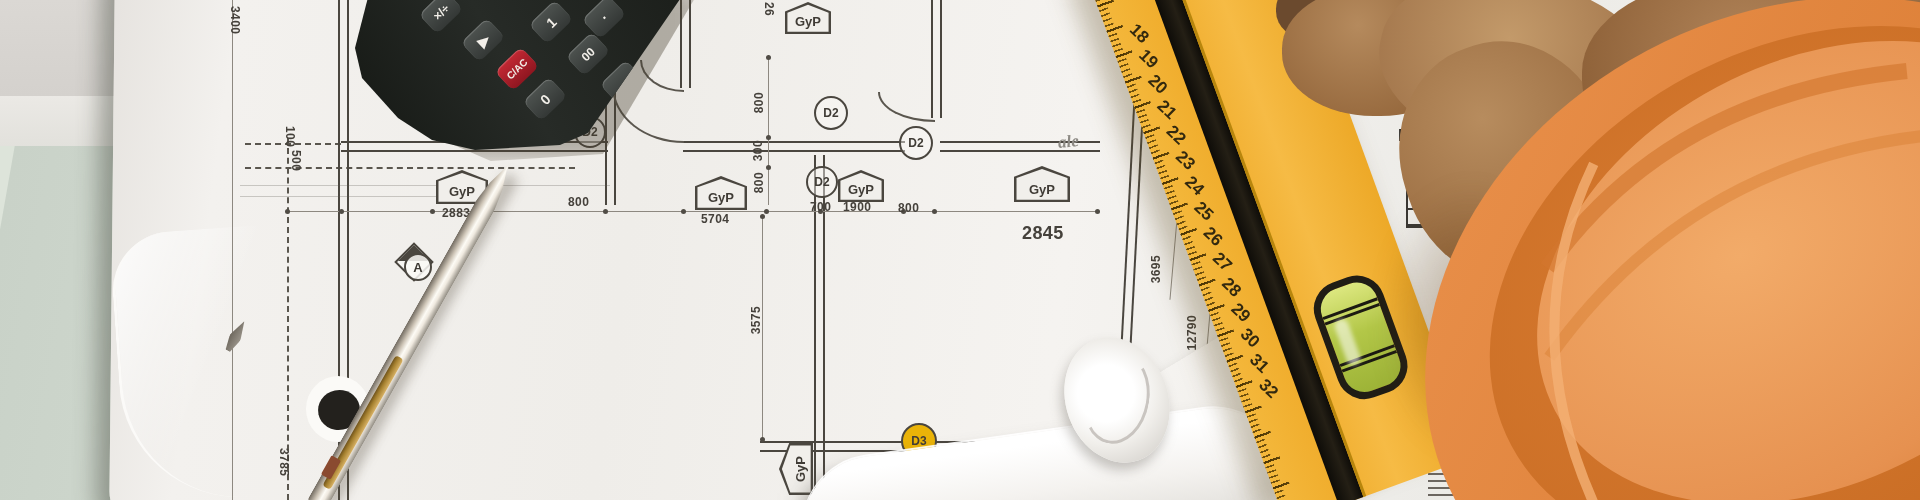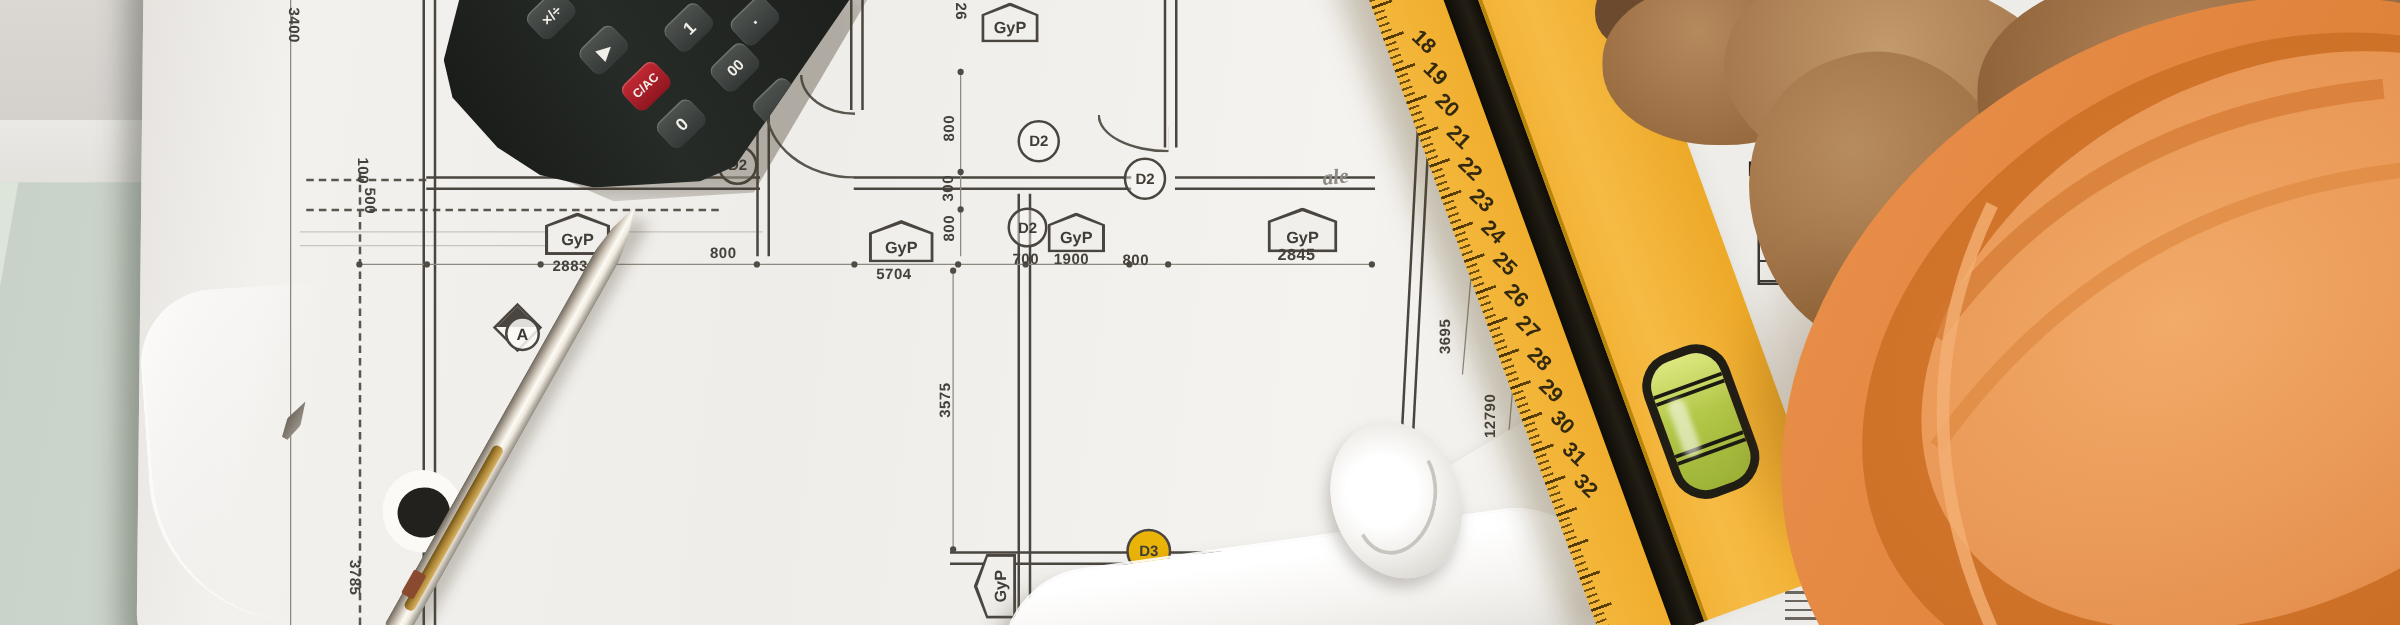--- a/index.html
+++ b/index.html
@@ -223,21 +223,21 @@
     </div>
   <div class="tag" style="left:838px;top:170px;width:46px;height:32px">
       <span>GyP</span>
     </div>
   <span class="lbl" style="left:810px;top:201px">700</span>
   <span class="lbl" style="left:843px;top:201px">1900</span>
   <span class="lbl" style="left:898px;top:202px">800</span>
   <div class="tag" style="left:1014px;top:166px;width:56px;height:36px">
       <span>GyP</span>
     </div>
-  <span class="lbl" style="left:1022px;top:197px;font-size:13px">2845</span>
+  <span class="lbl" style="left:1022px;top:224px;font-size:18px">2845</span>
   <span class="hand" style="left:1058px;top:132px">ale</span>
   <span class="lbl vu" style="left:750px;top:306px">3575</span>
   <span class="lbl vu" style="left:1150px;top:255px">3695</span>
   <span class="lbl vu" style="left:1186px;top:315px">12790</span>
   <div class="dcirc" style="left:901px;top:423px;width:32px;height:32px;background:#eab308">
       <span>D3</span>
     </div>
   <div class="tag" style="left:770px;top:452px;width:52px;height:34px;transform:rotate(-90deg)">
       <span>GyP</span>
     </div>

